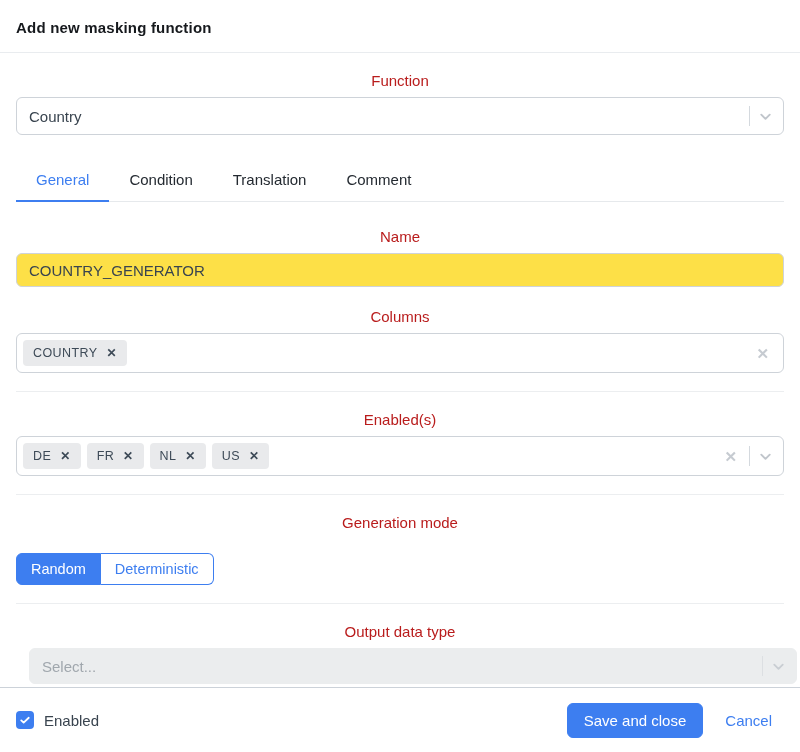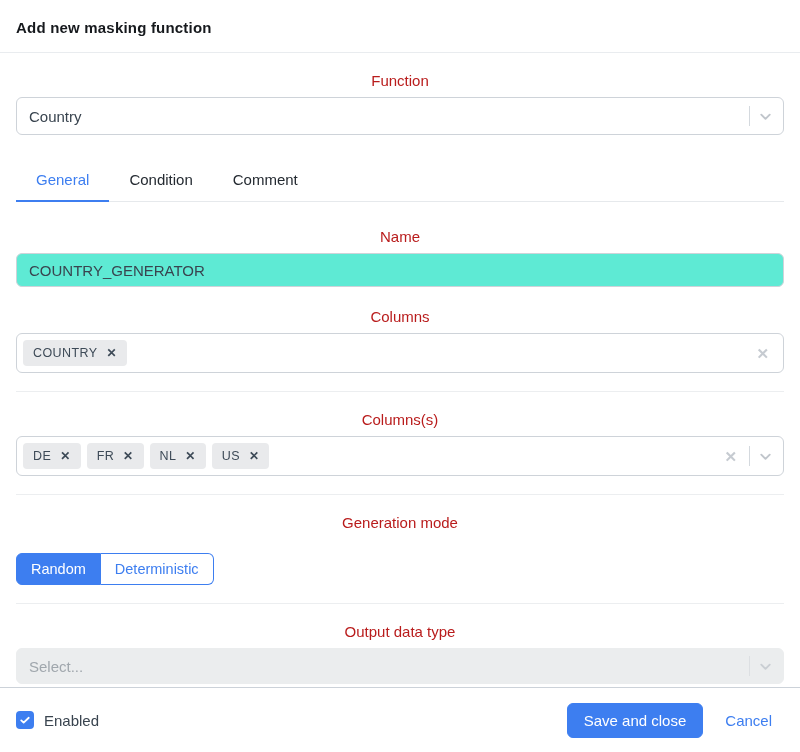--- a/index.html
+++ b/index.html
@@ -52,21 +52,21 @@
     cursor: pointer; border-bottom: 2px solid transparent; margin-bottom: -1px;
     background: none; border-top: none; border-left: none; border-right: none;
     font-family: inherit;
   }
   .tab.active { color: #3d7ef0; border-bottom-color: #3d7ef0; }
   
   .text-input {
     width: 100%; height: 34px;
     border: 1px solid #ced3d9; border-radius: 6px;
     padding: 0 12px; font-size: 15px; color: #39444f;
-    font-family: inherit; outline: none; background: #5eead4;
+    font-family: inherit; outline: none; background: #fde047;
   }
   
   .multi {
     position: relative;
     display: flex; align-items: center; flex-wrap: wrap; gap: 6px;
     min-height: 40px; width: 100%;
     border: 1px solid #ced3d9; border-radius: 6px;
     background: #fff; padding: 4px 86px 4px 6px;
   }
   .multi.no-chevron { padding-right: 48px; }
@@ -93,20 +93,21 @@
     font-family: inherit; font-size: 14.5px; padding: 6px 14px; cursor: pointer;
     border: 1px solid #3d7ef0; background: #fff; color: #3d7ef0; line-height: 1.25;
   }
   .btn-toggle.first { border-radius: 6px 0 0 6px; }
   .btn-toggle.last { border-radius: 0 6px 6px 0; border-left: none; }
   .btn-toggle.selected { background: #3d7ef0; color: #fff; }
   
   .select-control.disabled {
     background: #ebedee; border-color: #ebedee; color: #a0a7ad; cursor: default;
     height: 36px;
+    margin-left: 13px;
   }
   .select-control.disabled .vsep { background: #dcdfe2; }
   
   .modal-footer {
     height: 65px; border-top: 1px solid #ccd2d9;
     display: flex; align-items: center; padding: 0 16px;
   }
   .check-wrap { display: flex; align-items: center; gap: 10px; flex: 1; text-align: center; }
   .checkbox {
     width: 18px; height: 18px; border-radius: 4px; background: #3d7ef0;
@@ -143,20 +144,21 @@
           <svg width="15" height="15" viewBox="0 0 16 16">
               <path d="M3.5 6l4.5 4.5L12.5 6" fill="none" stroke="#c0c5cb" stroke-width="2" stroke-linecap="round" stroke-linejoin="round"></path>
             </svg>
         </span>
       </div>
     </div>
 
     <div class="tabs">
       <button class="tab active">General</button>
       <button class="tab">Condition</button>
+      <button class="tab">Translation</button>
       <button class="tab">Comment</button>
     </div>
 
     <div class="field" style="margin-top:26px">
       <label class="form-label">Name</label>
       <input class="text-input" type="text" value="COUNTRY_GENERATOR" style="">
     </div>
 
     <div class="field" style="margin-top:21px">
       <label class="form-label">Columns</label>
@@ -167,21 +169,21 @@
         </span>
         <span class="multi-right">
           <span class="clear-x">✕</span>
         </span>
       </div>
     </div>
 
     <hr class="sep">
 
     <div class="field">
-      <label class="form-label">Columns(s)</label>
+      <label class="form-label">Enabled(s)</label>
       <div class="multi">
         <span class="chip">
           <span>DE</span>
           <span class="chip-x">✕</span>
         </span>
         <span class="chip">
           <span>FR</span>
           <span class="chip-x">✕</span>
         </span>
         <span class="chip">

